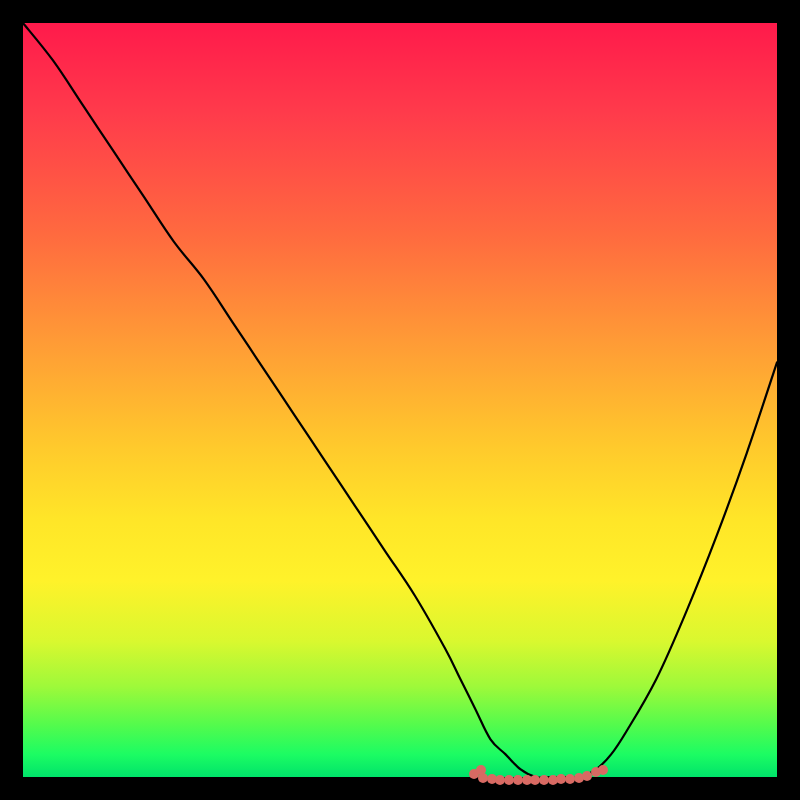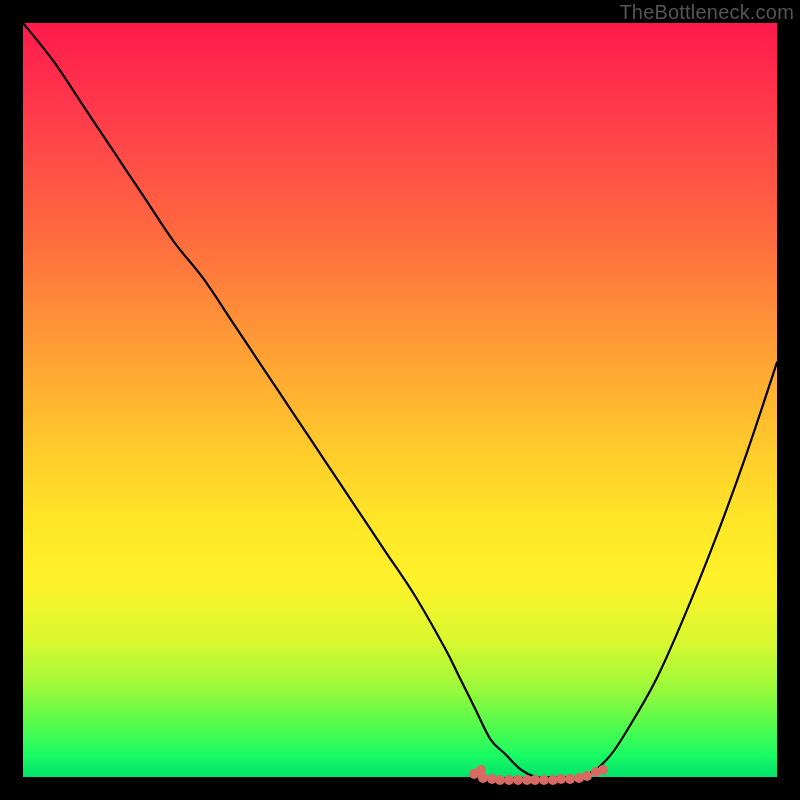--- a/index.html
+++ b/index.html
@@ -97,15 +97,14 @@
         <div class="dot" style="left: 86.977px; top: 9px; background: rgb(216, 106, 99);"></div>
         <div class="dot" style="left: 95.6748px; top: 9px; background: rgb(216, 106, 99);"></div>
         <div class="dot" style="left: 104.372px; top: 8px; background: rgb(216, 106, 99);"></div>
         <div class="dot" style="left: 113.07px; top: 6px; background: rgb(216, 106, 99);"></div>
         <div class="dot" style="left: 121.768px; top: 2px; background: rgb(216, 106, 99);"></div>
         <div class="dot" style="left: 128.291px; top: 0px; background: rgb(216, 106, 99);"></div>
       </div>
 
   </div>
 
-  <div class="watermark">TheBottleneck.com</div>
 
 </div>
 
 </body></html>

